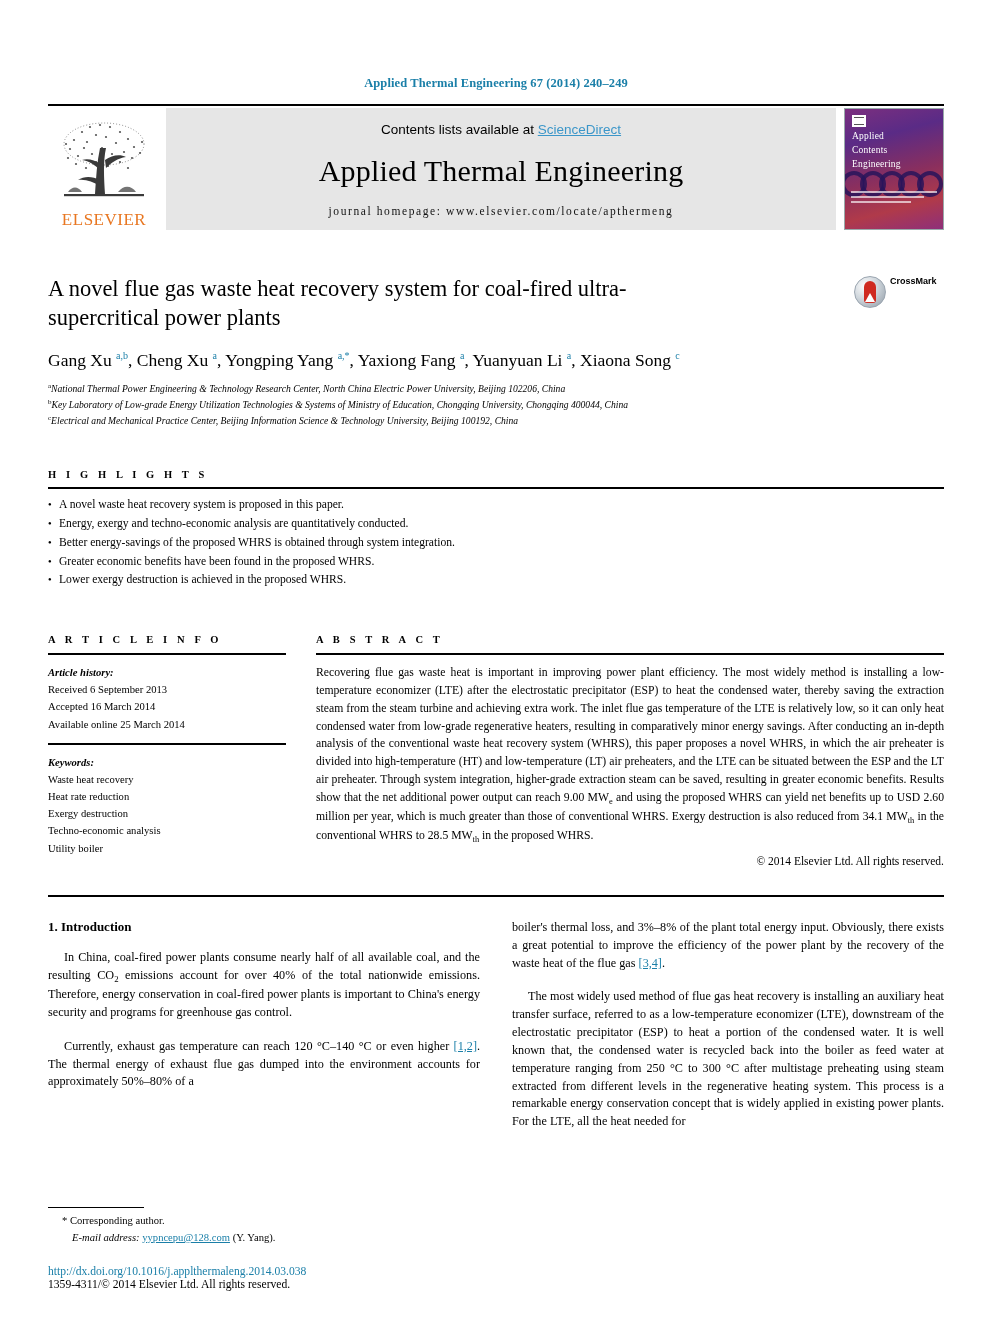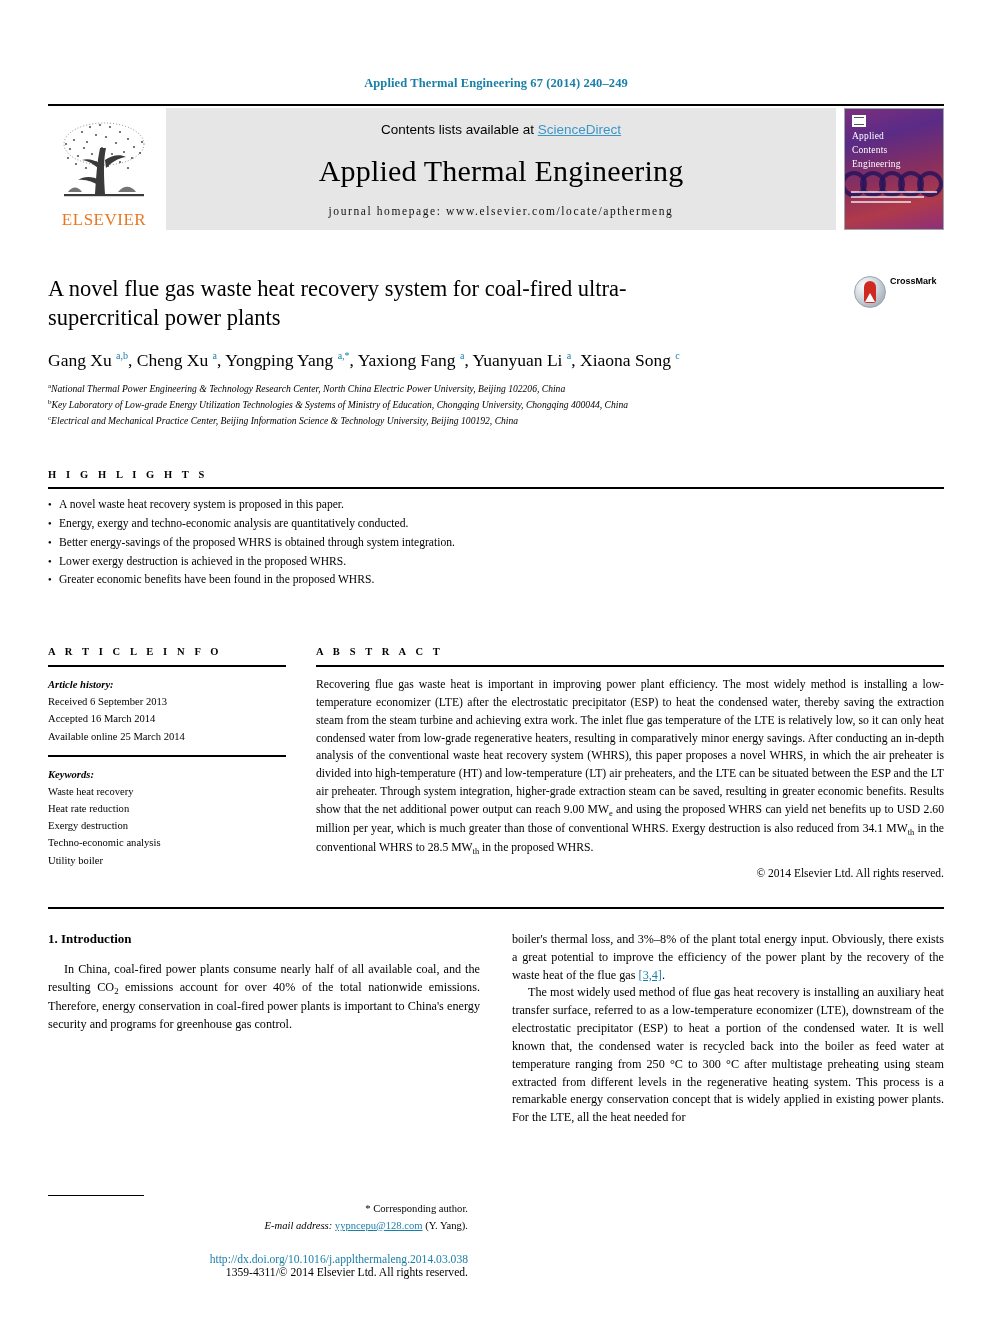--- a/index.html
+++ b/index.html
@@ -185,21 +185,21 @@
     line-height: 1.62;
   }
   ul.highlights li { position: relative; padding-left: 11px; }
   ul.highlights li::before {
     content: "\25CF";
     position: absolute; left: 0; top: 0;
     font-size: 6px; line-height: 2.9;
   }
 
   
-  .info-abstract { margin-top: 56px; display: flex; gap: 30px; }
+  .info-abstract { margin-top: 44px; display: flex; gap: 30px; }
   .col-info { flex: 0 0 238px; }
   .col-abs { flex: 1 1 auto; }
   .col-rule { border-top: 2px solid #000; margin-top: 8px; }
   .info-body { margin-top: 9px; font-size: 10.6px; line-height: 1.62; }
   .info-sub { font-style: italic; font-weight: bold; }
   .kw-rule { border-top: 2px solid #000; margin: 10px 0 9px 0; }
   .abstract-body {
     margin-top: 9px;
     font-size: 11.7px;
     line-height: 1.52;
@@ -218,26 +218,26 @@
     font-weight: bold;
     margin: 0 0 14px 0;
   }
   .body-p {
     font-size: 12.2px;
     line-height: 1.46;
     text-align: justify;
     text-indent: 16px;
     margin: 0;
   }
-  .body-p + .body-p { margin-top: 0; }
+  .body-p + .body-p { margin-top: 16px; }
   .ref-link { color: #1a7fa8; }
   sub { font-size: .72em; }
 
   
-  .footer { position: absolute; left: 48px; bottom: 44px; width: 420px; text-align: right; }
+  .footer { position: absolute; left: 48px; bottom: 32px; width: 420px; }
   .foot-rule { border-top: 1px solid #000; width: 96px; margin-bottom: 5px; }
   .foot-line { font-size: 10.6px; line-height: 1.6; }
   .foot-line.indent { padding-left: 14px; }
   .foot-em { font-style: italic; }
   .mail { color: #1a7fa8; }
   .doi { color: #1a7fa8; font-size: 11.6px; margin-top: 18px; }
   .issn { font-size: 11.6px; }
 </style>
 </head>
 <body>
@@ -351,22 +351,22 @@
     <div class="affil"><sup>c</sup><span>Electrical and Mechanical Practice Center, Beijing Information Science &amp; Technology University, Beijing 100192, China</span></div>
   </div>
 
   <div class="highlights-wrap">
     <div class="sec-label">H I G H L I G H T S</div>
     <div class="hl-head-rule"></div>
     <ul class="highlights">
       <li>A novel waste heat recovery system is proposed in this paper.</li>
       <li>Energy, exergy and techno-economic analysis are quantitatively conducted.</li>
       <li>Better energy-savings of the proposed WHRS is obtained through system integration.</li>
+      <li>Greater economic benefits have been found in the proposed WHRS.</li>
       <li>Lower exergy destruction is achieved in the proposed WHRS.</li>
-      <li>Greater economic benefits have been found in the proposed WHRS.</li>
     </ul>
   </div>
 
   <div class="info-abstract">
     <div class="col-info">
       <div class="sec-label">A R T I C L E  I N F O</div>
       <div class="col-rule"></div>
       <div class="info-body">
         <div class="info-sub">Article history:</div>
         <div>Received 6 September 2013</div>
@@ -392,20 +392,21 @@
       </div>
       <div class="copyright">© 2014 Elsevier Ltd. All rights reserved.</div>
     </div>
   </div>
 
   <div class="body-rule"></div>
   <div class="two-col">
     <div class="col">
       <h2 class="sec-title">1.  Introduction</h2>
       <p class="body-p"><span>In China, coal-fired power plants consume nearly half of all available coal, and the resulting CO</span><sub>2</sub><span> emissions account for over 40% of the total nationwide emissions. Therefore, energy conservation in coal-fired power plants is important to China's energy security and programs for greenhouse gas control.</span></p>
+      <p class="body-p"><span>Currently, exhaust gas temperature can reach 120 °C–140 °C or even higher </span><a class="ref-link" href="#">[1,2]</a><span>. The thermal energy of exhaust flue gas dumped into the environment accounts for approximately 50%–80% of a</span></p>
     </div>
     <div class="col">
       <p class="body-p" style="text-indent:0"><span>boiler's thermal loss, and 3%–8% of the plant total energy input. Obviously, there exists a great potential to improve the efficiency of the power plant by the recovery of the waste heat of the flue gas </span><a class="ref-link" href="#">[3,4]</a><span>.</span></p>
       <p class="body-p">The most widely used method of flue gas heat recovery is installing an auxiliary heat transfer surface, referred to as a low-temperature economizer (LTE), downstream of the electrostatic precipitator (ESP) to heat a portion of the condensed water. It is well known that, the condensed water is recycled back into the boiler as feed water at temperature ranging from 250 °C to 300 °C after multistage preheating using steam extracted from different levels in the regenerative heating system. This process is a remarkable energy conservation concept that is widely applied in existing power plants. For the LTE, all the heat needed for</p>
     </div>
   </div>
 
   <div class="footer">
     <div class="foot-rule"></div>
     <div class="foot-line indent">* Corresponding author.</div>

